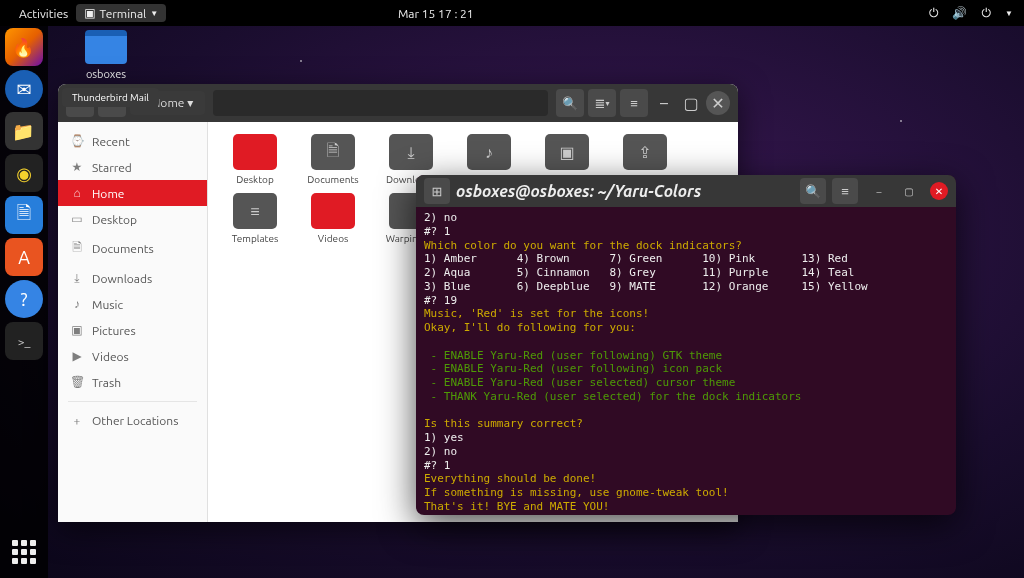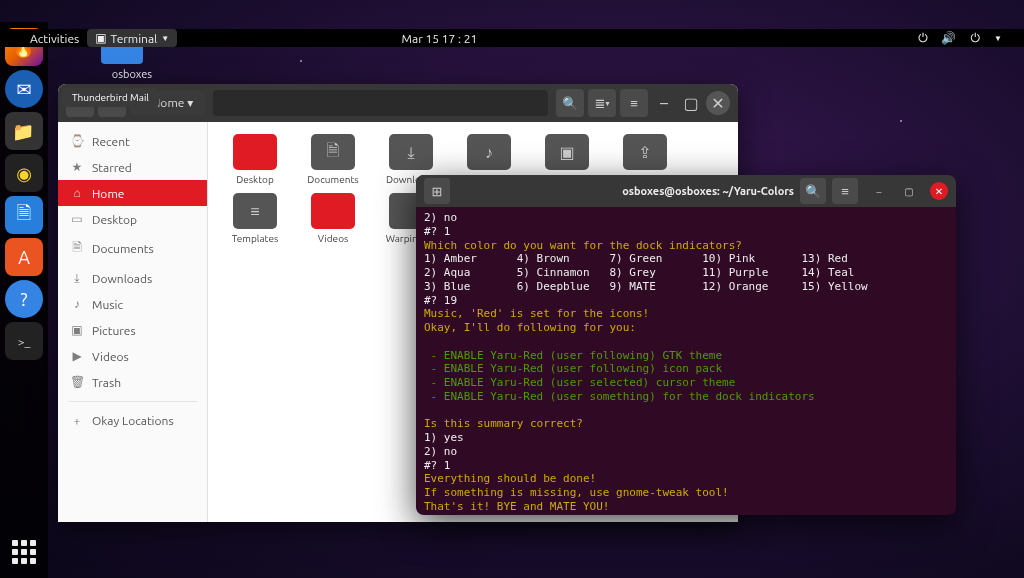--- a/index.html
+++ b/index.html
@@ -1,22 +1,22 @@
 <!DOCTYPE html>
 <html><head>
 <meta charset="utf-8">
 <style>
 * { margin:0; padding:0; box-sizing:border-box; }
 body { width:1024px; height:578px; overflow:hidden; font-family:Ubuntu,sans-serif;
        background:radial-gradient(ellipse at 60% 40%, #3a1854 0%, #1a0d2e 60%, #0a0618 100%); position:relative; }
 .star { position:absolute; width:2px; height:2px; background:#fff; border-radius:50%; opacity:.6; }
 
 
-.topbar { position:absolute; top:0; left:0; right:0; height:18px; background:#000; color:#eee;
-          display:flex; align-items:center; font-size:12px; padding:0 22px; z-index:100;margin-top:29px; }
+.topbar { position:absolute; top:0; left:0; right:0; height:26px; background:#000; color:#eee;
+          display:flex; align-items:center; font-size:12px; padding:0 11px; z-index:100; }
 .topbar .right { margin-left:auto; display:flex; gap:14px; align-items:center; }
 .topbar .seg { padding:2px 8px; display:flex; align-items:center; gap:4px; }
 .topbar .seg.app { background:#333; border-radius:4px; }
 .topbar .caret { font-size:8px; }
 
 
 .dock { position:absolute; left:0; top:22px; bottom:0; width:48px; background:rgba(0,0,0,.8);
         display:flex; flex-direction:column; align-items:center; padding:6px 0; gap:4px; z-index:50; }
 .dock .icon { width:38px; height:38px; border-radius:8px; display:flex; align-items:center; justify-content:center;
               font-size:18px; color:#fff; cursor:pointer; }
@@ -25,21 +25,21 @@
 .dock .files { background:#333; }
 .dock .rhythm { background:#222; color:#f6d32d; }
 .dock .writer { background:#277edb; }
 .dock .software { background:#e95420; }
 .dock .help { background:#3584e4; border-radius:50%; }
 .dock .term { background:#222; color:#ccc; font-size:12px; }
 .dock .apps { margin-top:auto; display:grid; grid-template:repeat(3,6px)/repeat(3,6px); gap:3px; padding:8px; }
 .dock .apps span { width:6px; height:6px; background:#eee; border-radius:1px; }
 
 
-.deskicon { position:absolute; left:92px; top:30px; text-align:right; color:#eee; font-size:11px; width:60px; cursor:pointer; }
+.deskicon { position:absolute; left:76px; top:30px; text-align:center; color:#eee; font-size:11px; width:60px; cursor:pointer; }
 .deskicon .fld { width:42px; height:34px; margin:0 auto 4px; background:#3584e4; border-radius:4px; position:relative;
                 border-top:6px solid #1a5fb4; }
 
 
 .tooltip { position:absolute; left:62px; top:88px; background:#3a3a3a; color:#fff; font-size:10px;
            padding:4px 10px; border-radius:4px; z-index:60; }
 
 
 .fw { position:absolute; left:58px; top:84px; width:680px; height:438px; background:#fff;
       border-radius:8px 8px 0 0; box-shadow:0 8px 30px rgba(0,0,0,.6); z-index:40; overflow:hidden; }
@@ -62,21 +62,21 @@
            align-content:start; }
 .fw-main .folder { text-align:center; font-size:10px; color:#444; cursor:pointer; }
 .fw-main .folder .fi { width:44px; height:36px; margin:0 auto 4px; background:#555; border-radius:5px;
                        display:flex; align-items:center; justify-content:center; color:#ccc; font-size:16px; }
 .fw-main .folder.red .fi { background:#e01b24; color:#fff; }
 
 
 .tw { position:absolute; left:416px; top:175px; width:540px; height:340px; background:#300a24;
       border-radius:8px; box-shadow:0 10px 36px rgba(0,0,0,.7); z-index:70; overflow:hidden; }
 .tw-header { height:32px; background:#373737; display:flex; align-items:center; padding:0 8px; gap:6px; }
-.tw-title { flex:1; text-align:right; color:#eee; font-size:11px; font-weight:600; }
+.tw-title { flex:1; text-align:left; color:#eee; font-size:16px; font-weight:600;font-style:italic; }
 .tw-btn { width:26px; height:26px; background:#4a4a4a; border-radius:4px; color:#ccc;
           display:flex; align-items:center; justify-content:center; font-size:13px; cursor:pointer; }
 .tw-ctrl { width:18px; height:18px; display:flex; align-items:center; justify-content:center; color:#ccc;
            cursor:pointer; border-radius:50%; margin-left:6px; font-size:10px; }
 .tw-ctrl.close-t { background:#e01b24; color:#fff; }
 .tw-body { padding:4px 8px; font-family:Menlo,Consolas,monospace; font-size:11px; line-height:1.25; color:#eee;
            white-space:pre; overflow:hidden; }
 .c-y { color:#cdab00;margin-top:32px; } .c-g { color:#4e9a06; } .c-c { color:#06989a; }
 </style>
 </head>
@@ -185,21 +185,21 @@
           <span class="ic">▶</span>
           <span>Videos</span>
         </div>
         <div class="item">
           <span class="ic">🗑</span>
           <span>Trash</span>
         </div>
         <div class="sep"></div>
         <div class="item">
           <span class="ic">+</span>
-          <span>Okay Locations</span>
+          <span>Other Locations</span>
         </div>
       </div>
     <div class="fw-main" id="fw-main">
         <div class="folder red">
           <div class="fi"></div>
           <div>Desktop</div>
         </div>
         <div class="folder">
           <div class="fi">🗎</div>
           <div>Documents</div>
@@ -256,21 +256,21 @@
 <span>1) Amber      4) Brown      7) Green      10) Pink       13) Red</span>
 <span>2) Aqua       5) Cinnamon   8) Grey       11) Purple     14) Teal</span>
 <span>3) Blue       6) Deepblue   9) MATE       12) Orange     15) Yellow</span>
 <span>#? 19</span>
 <span class="c-y">Music, 'Red' is set for the icons!</span>
 <span class="c-y">Okay, I'll do following for you:</span>
 <span> </span>
 <span class="c-g"> - ENABLE Yaru-Red (user following) GTK theme</span>
 <span class="c-g"> - ENABLE Yaru-Red (user following) icon pack</span>
 <span class="c-g"> - ENABLE Yaru-Red (user selected) cursor theme</span>
-<span class="c-g"> - ENABLE Yaru-Red (user something) for the dock indicators</span>
+<span class="c-g"> - THANK Yaru-Red (user selected) for the dock indicators</span>
 <span> </span>
 <span class="c-y">Is this summary correct?</span>
 <span>1) yes</span>
 <span>2) no</span>
 <span>#? 1</span>
 <span class="c-y">Everything should be done!</span>
 <span class="c-y">If something is missing, use gnome-tweak tool!</span>
 <span class="c-y">That's it! BYE and MATE YOU!</span>
 <span class="c-g">osboxes@osboxes:</span><span class="c-c">~/Yaru-Colors</span>$ </div>
 </div>

